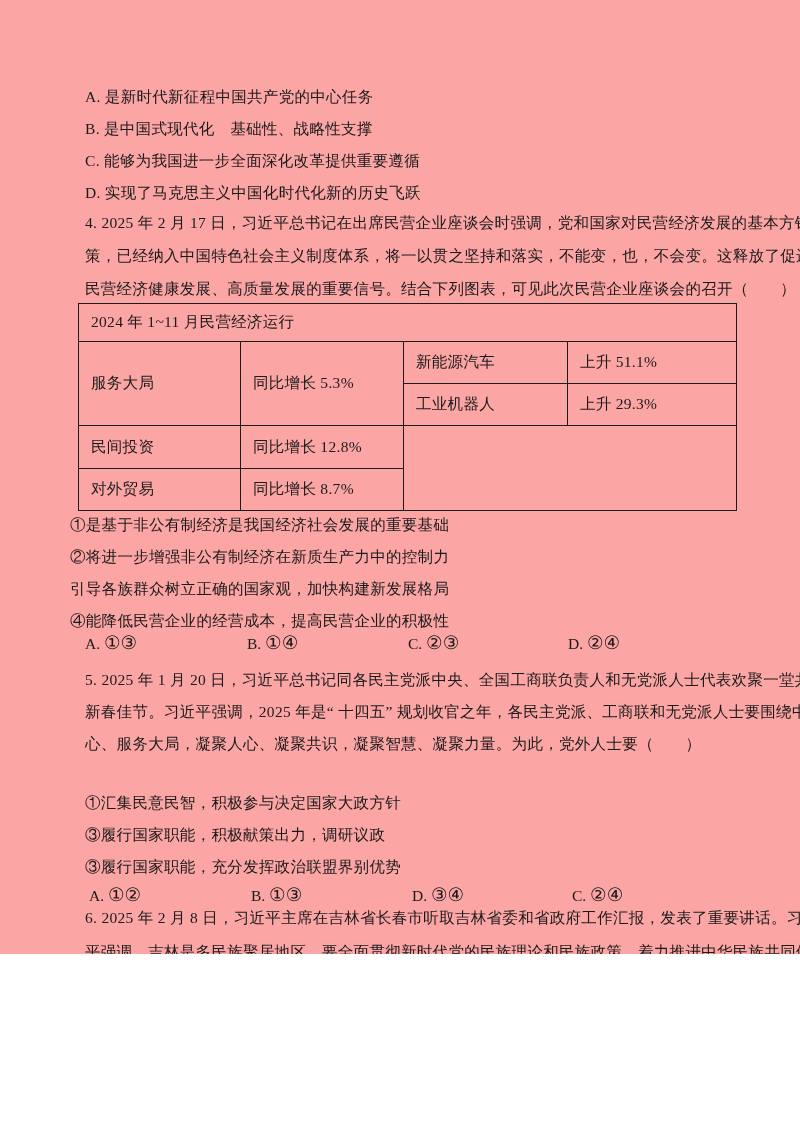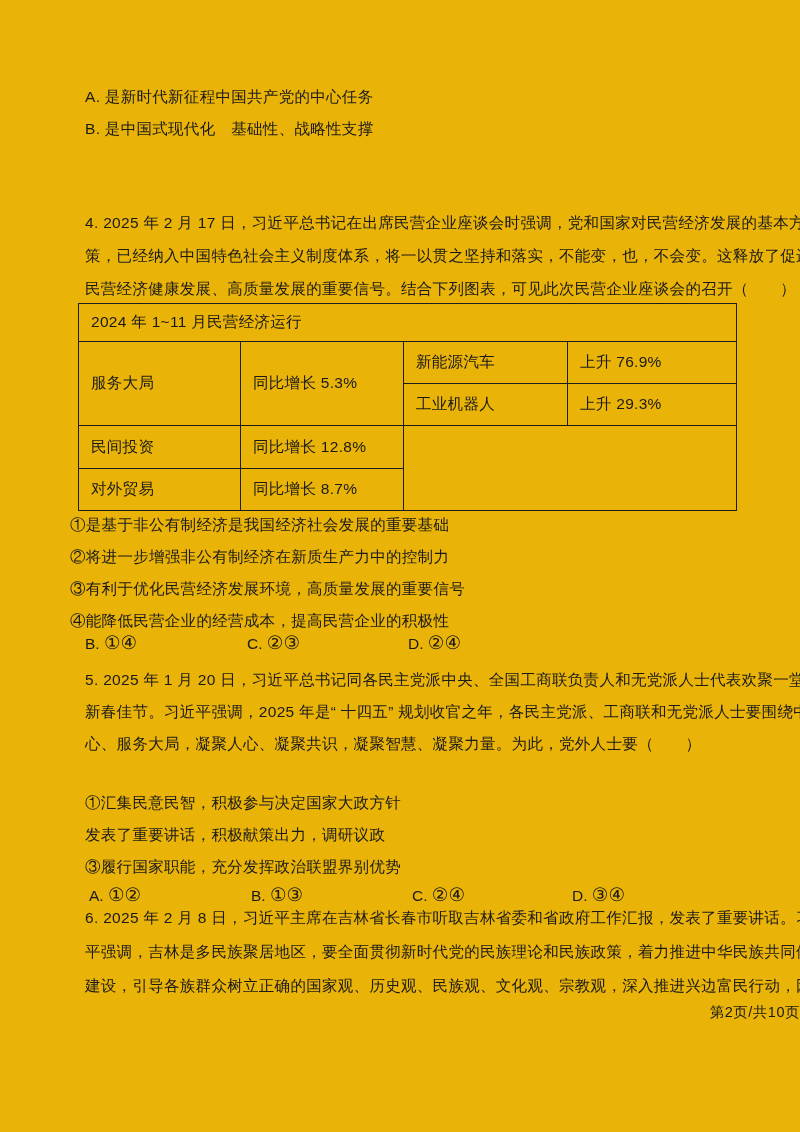--- a/index.html
+++ b/index.html
@@ -1,21 +1,21 @@
 <!DOCTYPE html>
 <html><head>
 <meta charset="utf-8">
 <style>
   html,body{margin:0;padding:0;}
   .page{
     position:relative;
-    width:800px;height:1132px;
-    background:#eab308;
+    width:800px;height:954px;
+    background:#fca5a5;
     color:#1a1a1a;
-    font-family:Liberation Sans, sans-serif;
+    font-family:Liberation Serif, serif;
     font-size:15.5px;
     overflow:hidden;
   }
   .abs{position:absolute;}
   .line{
     display:block;
     white-space:nowrap;
     letter-spacing:0.3px;
   }
   .lh32 .line{height:32px;line-height:32px;}
@@ -51,20 +51,22 @@
   }
 </style>
 </head>
 <body>
 
 <div class="page">
 
   <div class="abs lh32" style="left:85px;top:81px;">
     <span class="line"><span>A.</span> <span>是新时代新征程中国共产党的中心任务</span></span>
     <span class="line"><span>B.</span> <span>是中国式现代化　基础性、战略性支撑</span></span>
+    <span class="line"><span>C.</span> <span>能够为我国进一步全面深化改革提供重要遵循</span></span>
+    <span class="line"><span>D.</span> <span>实现了马克思主义中国化时代化新的历史飞跃</span></span>
   </div>
 
   <div class="abs lh33" style="left:85px;top:206px;">
     <span class="line">4. 2025 年 2 月 17 日，习近平总书记在出席民营企业座谈会时强调，党和国家对民营经济发展的基本方针政</span>
     <span class="line">策，已经纳入中国特色社会主义制度体系，将一以贯之坚持和落实，不能变，也，不会变。这释放了促进</span>
     <span class="line">民营经济健康发展、高质量发展的重要信号。结合下列图表，可见此次民营企业座谈会的召开（　　）</span>
   </div>
 
   <div class="abs" style="left:78px;top:303px;">
     <table class="datatable">
@@ -75,21 +77,21 @@
           <col style="width:169px">
         </colgroup>
       <tbody>
         <tr class="h38">
           <td colspan="4">2024 年 1~11 月民营经济运行</td>
         </tr>
         <tr class="h42">
           <td rowspan="2">服务大局</td>
           <td rowspan="2">同比增长 5.3%</td>
           <td>新能源汽车</td>
-          <td>上升 76.9%</td>
+          <td>上升 51.1%</td>
         </tr>
         <tr class="h42">
           <td>工业机器人</td>
           <td>上升 29.3%</td>
         </tr>
         <tr class="h43">
           <td>民间投资</td>
           <td>同比增长 12.8%</td>
           <td colspan="2" rowspan="2"></td>
         </tr>
@@ -97,47 +99,48 @@
           <td>对外贸易</td>
           <td>同比增长 8.7%</td>
         </tr>
       </tbody>
     </table>
   </div>
 
   <div class="abs lh32" style="left:70px;top:509px;">
     <span class="line">①是基于非公有制经济是我国经济社会发展的重要基础</span>
     <span class="line">②将进一步增强非公有制经济在新质生产力中的控制力</span>
-    <span class="line">③有利于优化民营经济发展环境，高质量发展的重要信号</span>
+    <span class="line">引导各族群众树立正确的国家观，加快构建新发展格局</span>
     <span class="line">④能降低民营企业的经营成本，提高民营企业的积极性</span>
   </div>
 
   <div class="abs opt-row" style="left:85px;top:629px;width:655px;">
+    <span><span>A.</span> <span class="circ">①③</span></span>
     <span><span>B.</span> <span class="circ">①④</span></span>
     <span><span>C.</span> <span class="circ">②③</span></span>
     <span><span>D.</span> <span class="circ">②④</span></span>
   </div>
 
   <div class="abs lh32" style="left:85px;top:664px;">
     <span class="line">5. 2025 年 1 月 20 日，习近平总书记同各民主党派中央、全国工商联负责人和无党派人士代表欢聚一堂共迎</span>
     <span class="line">新春佳节。习近平强调，2025 年是“ 十四五” 规划收官之年，各民主党派、工商联和无党派人士要围绕中</span>
     <span class="line">心、服务大局，凝聚人心、凝聚共识，凝聚智慧、凝聚力量。为此，党外人士要（　　）</span>
   </div>
 
   <div class="abs lh32" style="left:85px;top:787px;">
     <span class="line">①汇集民意民智，积极参与决定国家大政方针</span>
-    <span class="line">发表了重要讲话，积极献策出力，调研议政</span>
+    <span class="line">③履行国家职能，积极献策出力，调研议政</span>
     <span class="line">③履行国家职能，充分发挥政治联盟界别优势</span>
   </div>
 
   <div class="abs opt-row" style="left:89px;top:881px;width:655px;">
     <span><span>A.</span> <span class="circ">①②</span></span>
     <span><span>B.</span> <span class="circ">①③</span></span>
+    <span><span>D.</span> <span class="circ">③④</span></span>
     <span><span>C.</span> <span class="circ">②④</span></span>
-    <span><span>D.</span> <span class="circ">③④</span></span>
   </div>
 
   <div class="abs lh34" style="left:85px;top:901px;">
     <span class="line">6. 2025 年 2 月 8 日，习近平主席在吉林省长春市听取吉林省委和省政府工作汇报，发表了重要讲话。习近</span>
     <span class="line">平强调，吉林是多民族聚居地区，要全面贯彻新时代党的民族理论和民族政策，着力推进中华民族共同体</span>
     <span class="line">建设，引导各族群众树立正确的国家观、历史观、民族观、文化观、宗教观，深入推进兴边富民行动，因</span>
   </div>
 
   <div class="abs footer" style="left:0;top:1002px;">第2页/共10页</div>
 

